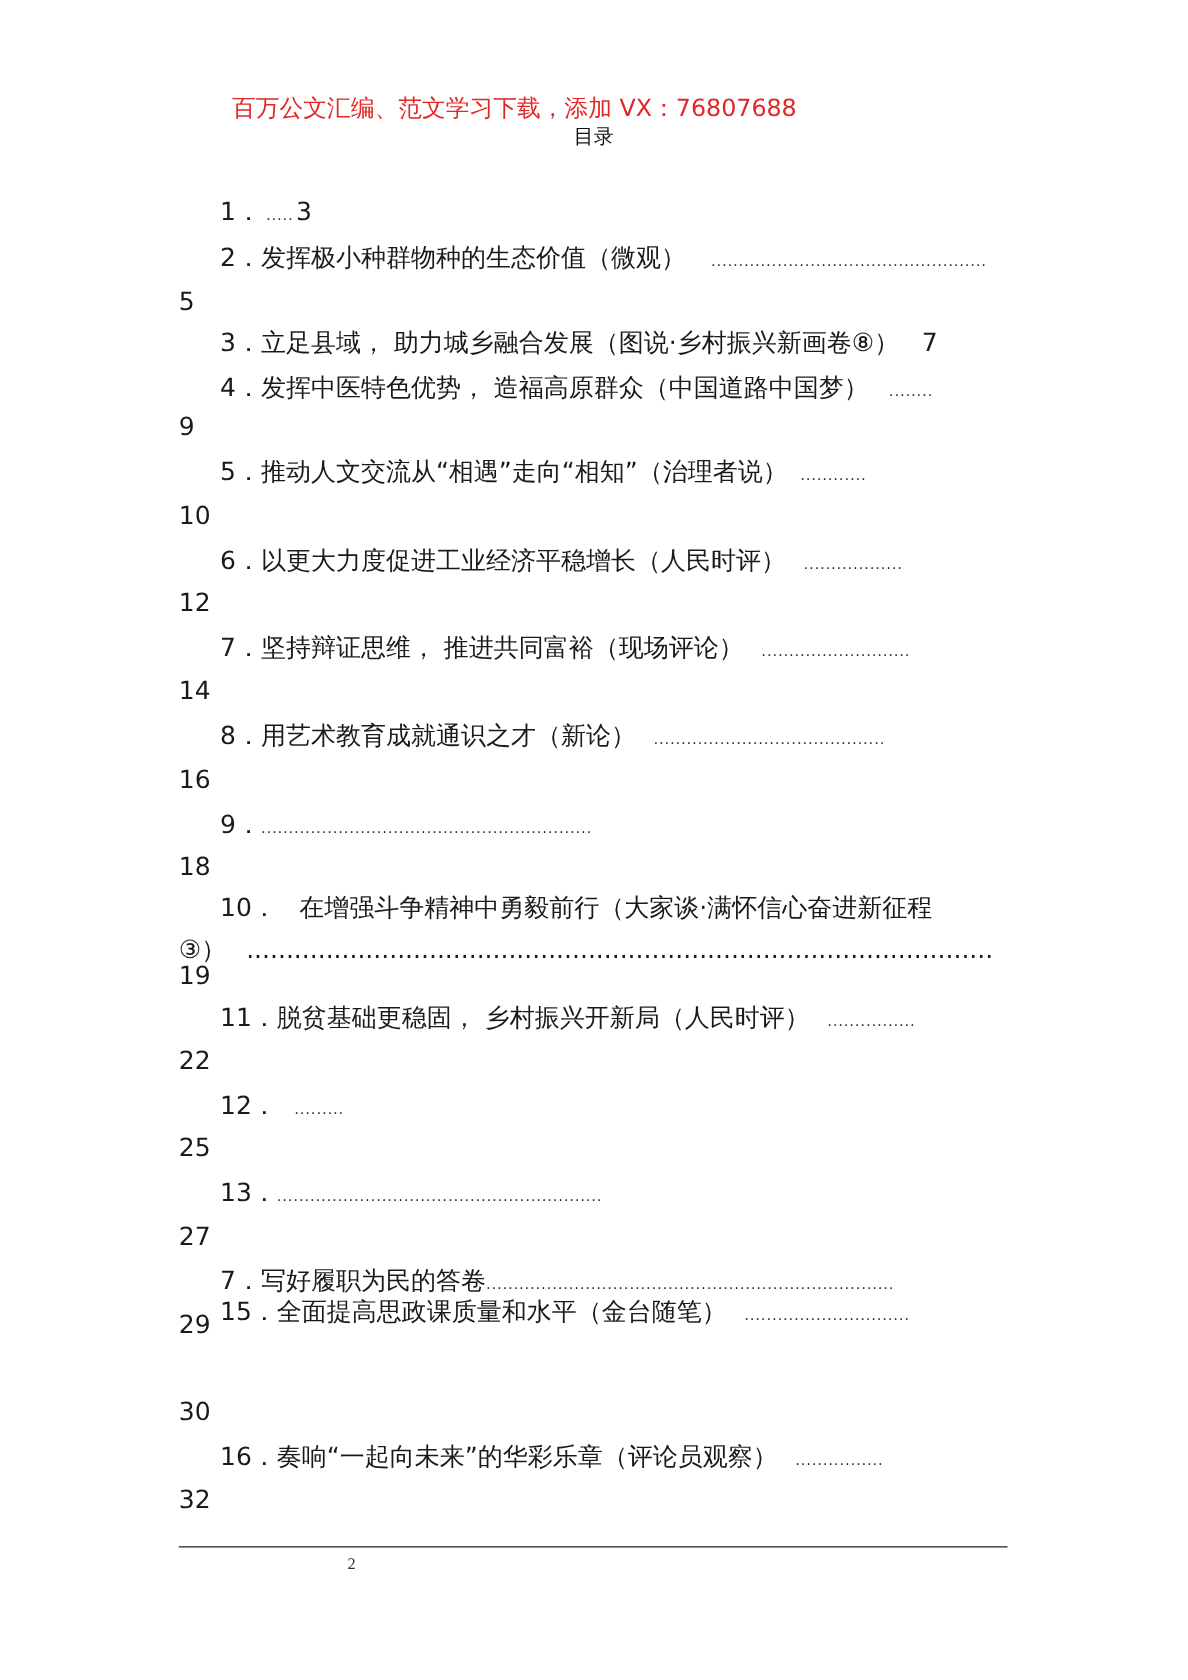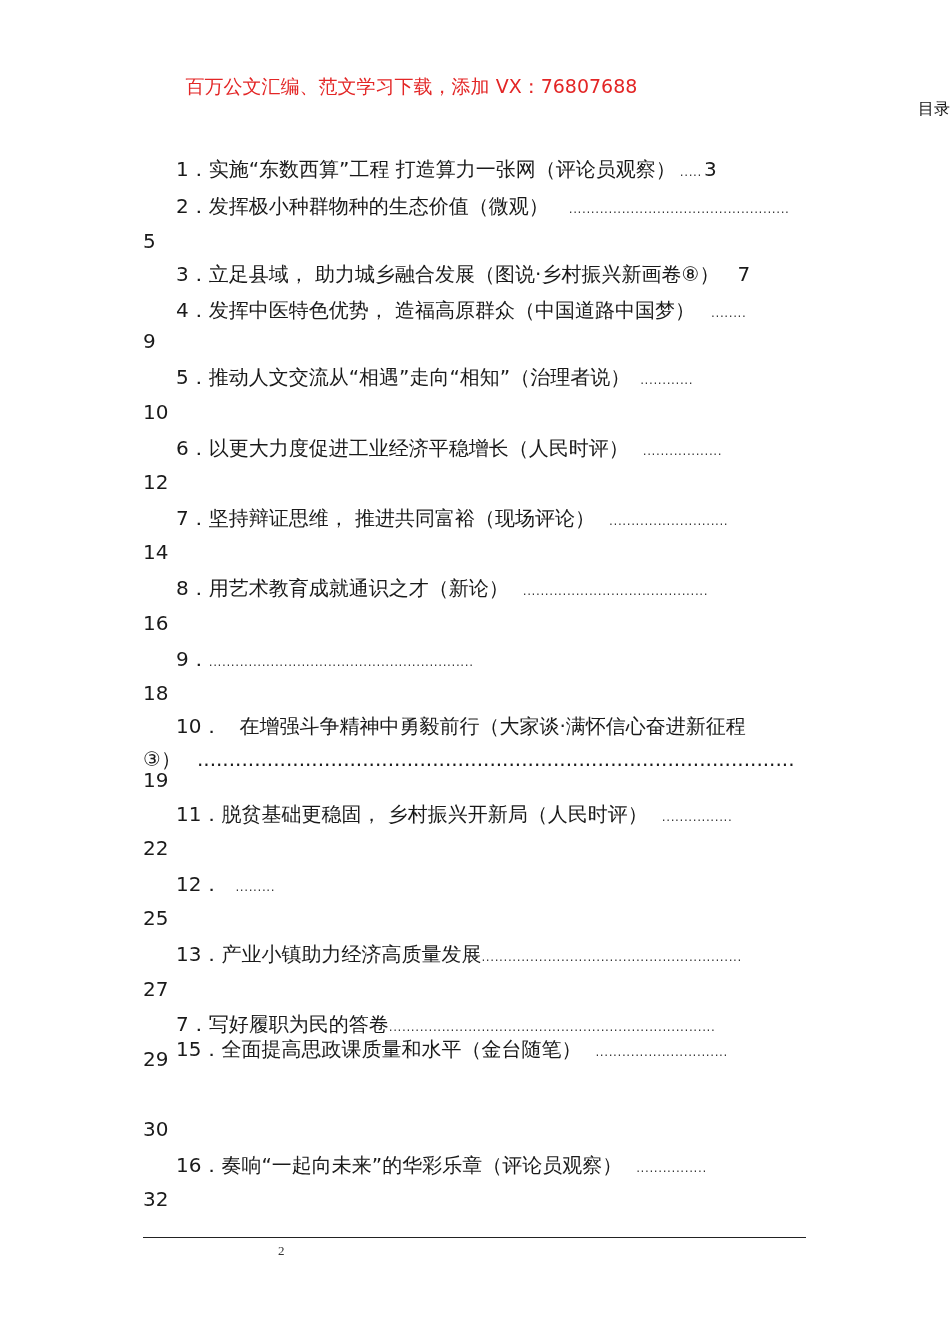--- a/index.html
+++ b/index.html
@@ -11,21 +11,21 @@
       font-family: "DejaVu Sans", sans-serif;
       color: #111111;
     }
     .watermark {
       position: absolute; left: 0; width: 823px; top: 74px;
       text-align: center; font-size: 19px; color: #e32626;
       letter-spacing: 0px;
     }
     .title {
       position: absolute; left: 0; width: 950px; top: 99px;
-      text-align: right; font-size: 16px; color: #111;
+      text-align: center; font-size: 16px; color: #111;
     }
     .toc { position: absolute; left: 0; top: 0; width: 950px; }
     .line {
       position: absolute; font-size: 20px; line-height: 26px;
       white-space: nowrap; color: #1a1a1a;
     }
     .entry { left: 176px; width: 634px; display: flex; align-items: baseline; }
     .entry .dots {
       flex: 1; overflow: hidden; white-space: nowrap; font-size: 12px;
       letter-spacing: 0.6px; margin-left: 4px; color: #333;
@@ -44,21 +44,20 @@
 </head>
 <body>
 
 <div class="watermark">百万公文汇编、范文学习下载，添加 VX：76807688</div>
 <div class="title">目录</div>
 
 <div class="toc">
 
   <div class="line entry" style="top:156px">
     <span>1．</span>
-    <span>实施“东数西算”工程  打造算力一张网（评论员观察）</span>
     <span class="dots" style="flex:0 0 auto">.....</span>
     <span class="page-inline">3</span>
   </div>
 
   <div class="line entry" style="top:193px">
     <span>2．</span>
     <span>发挥极小种群物种的生态价值（微观）</span>
     <span class="dots" style="margin-left:20px">..................................................</span>
   </div>
   <div class="line page" style="top:228px">5</div>
@@ -128,21 +127,20 @@
   <div class="line page" style="top:835px">22</div>
 
   <div class="line entry" style="top:871px">
     <span>12．</span>
     <span class="dots" style="margin-left:14px">.........</span>
   </div>
   <div class="line page" style="top:905px">25</div>
 
   <div class="line entry" style="top:941px">
     <span>13．</span>
-    <span>产业小镇助力经济高质量发展</span>
     <span class="dots" style="margin-left:0">...........................................................</span>
   </div>
   <div class="line page" style="top:976px">27</div>
 
   <div class="line entry" style="top:1011px">
     <span>7．</span>
     <span>写好履职为民的答卷</span>
     <span class="dots" style="margin-left:0">..........................................................................</span>
   </div>
   <div class="line page" style="top:1046px">29</div>

